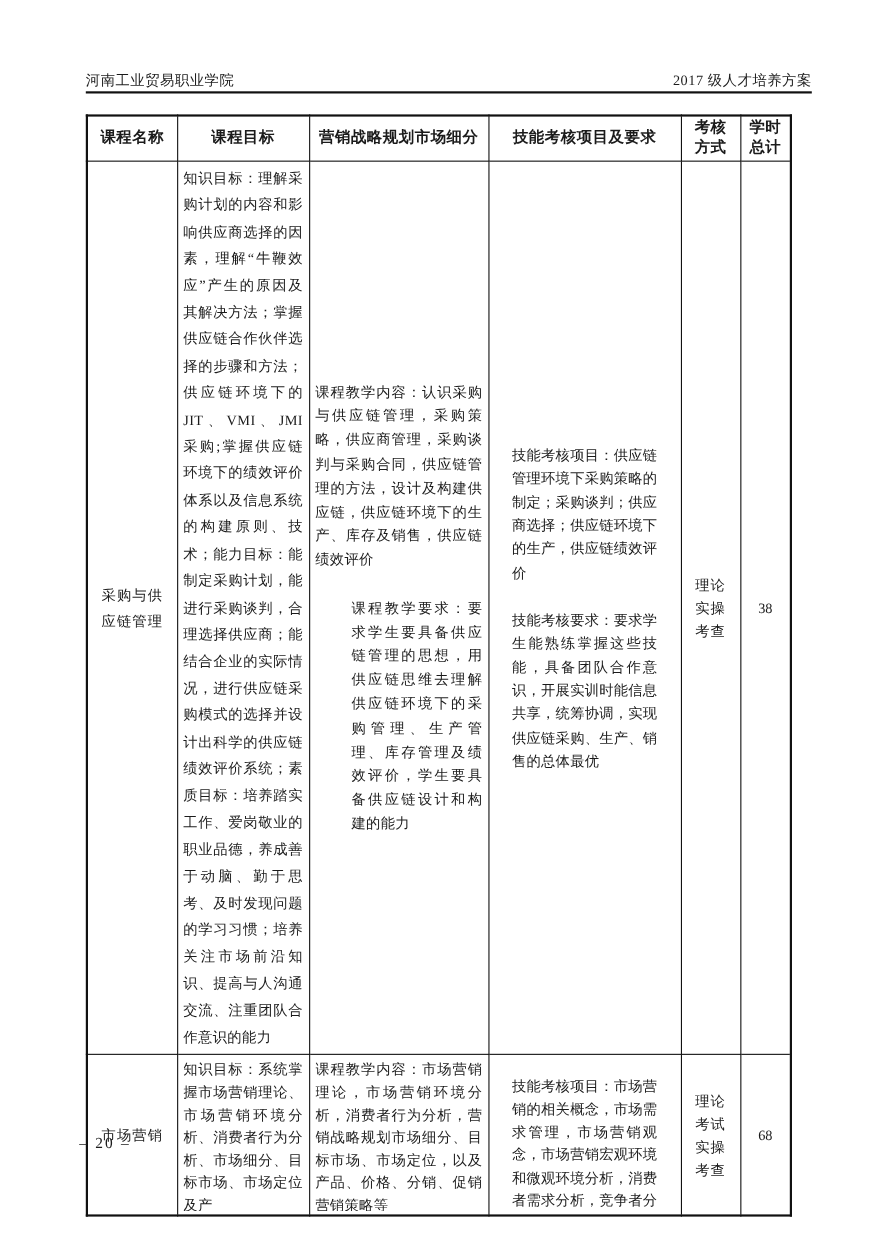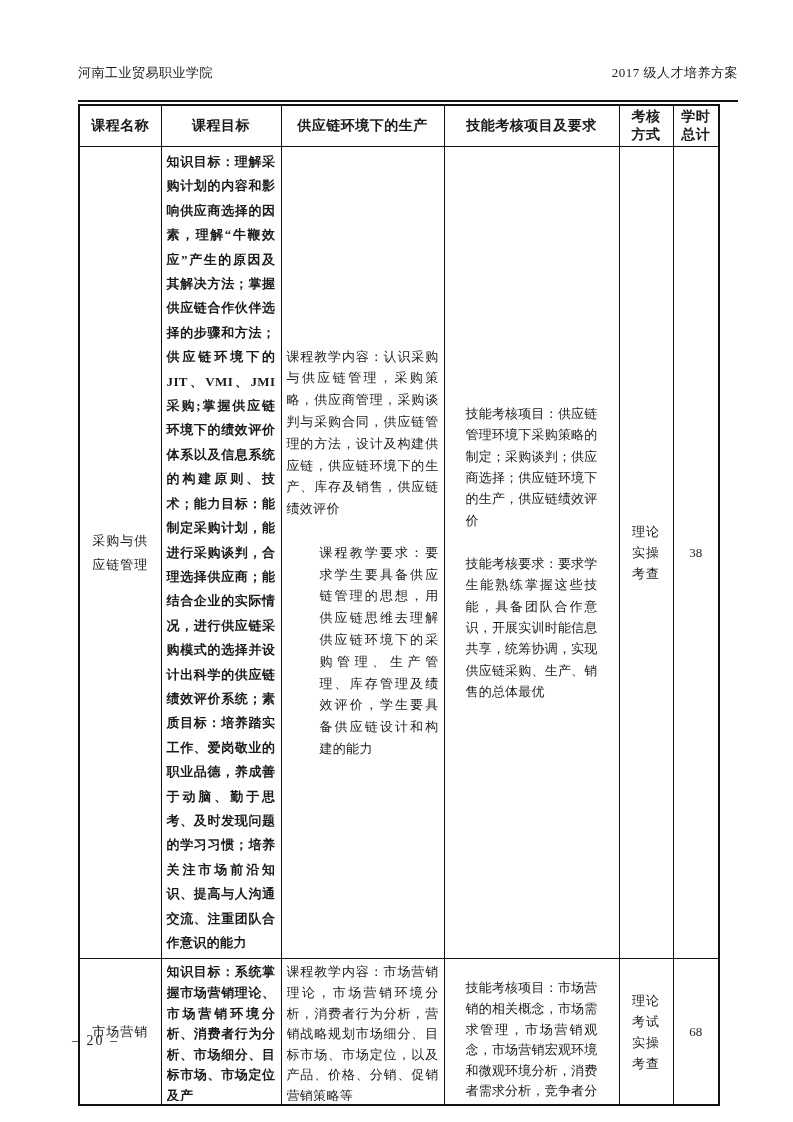--- a/index.html
+++ b/index.html
@@ -8,21 +8,21 @@
     width:793px;height:1122px;
     background:#ffffff;
     font-family:"Liberation Serif","DejaVu Serif",serif;
     color:#1b1b1b;
     overflow:hidden;
   }
   .doc-header{
     position:absolute;left:78px;top:64px;width:660px;
     display:flex;justify-content:space-between;align-items:flex-end;
     font-size:13px;letter-spacing:.5px;
-    padding-bottom:18px;border-bottom:2px solid #111;
+    padding-bottom:1px;border-bottom:2px solid #111;
   }
   table.course-table{
     position:absolute;left:78px;top:104px;width:640px;
     border-collapse:collapse;table-layout:fixed;
     border:2px solid #111;
   }
   .course-table th,.course-table td{
     border:1px solid #111;
     padding:3px 5px;
     vertical-align:middle;
@@ -35,21 +35,21 @@
   }
   tr.row-1{height:732px;}
   tr.row-2{height:145px;}
   td.c-name{
     text-align:center;vertical-align:middle;
     line-height:24px;letter-spacing:1px;
     padding:18px 6px;
   }
   td.c-obj{
     vertical-align:top;
-    text-align:justify;text-justify:inter-character;font-weight:bold;
+    text-align:justify;text-justify:inter-character;
   }
   td.c-obj .obj-text{line-height:24.4px;letter-spacing:.4px;}
   td.c-content,td.c-assess{
     vertical-align:middle;
     text-align:justify;text-justify:inter-character;
   }
   td.c-content .para{line-height:21.8px;letter-spacing:.3px;margin:0;}
   td.c-content .para + .para{margin-top:21.8px;margin-left:33px;}
   td.c-assess .para{line-height:21.4px;letter-spacing:.2px;margin:16px;}
   td.c-assess .para + .para{margin-top:21.4px;}
@@ -86,21 +86,21 @@
       <col style="width:120px">
       <col style="width:163px">
       <col style="width:175px">
       <col style="width:54px">
       <col style="width:46px">
     </colgroup>
     <thead>
       <tr>
         <th>课程名称</th>
         <th>课程目标</th>
-        <th>供应链环境下的生产</th>
+        <th>营销战略规划市场细分</th>
         <th>技能考核项目及要求</th>
         <th style="white-space:pre-line">考核
 方式</th>
         <th style="white-space:pre-line">学时
 总计</th>
       </tr>
     </thead>
     <tbody>
       <tr class="row-1">
         <td class="c-name">采购与供应链管理</td>

